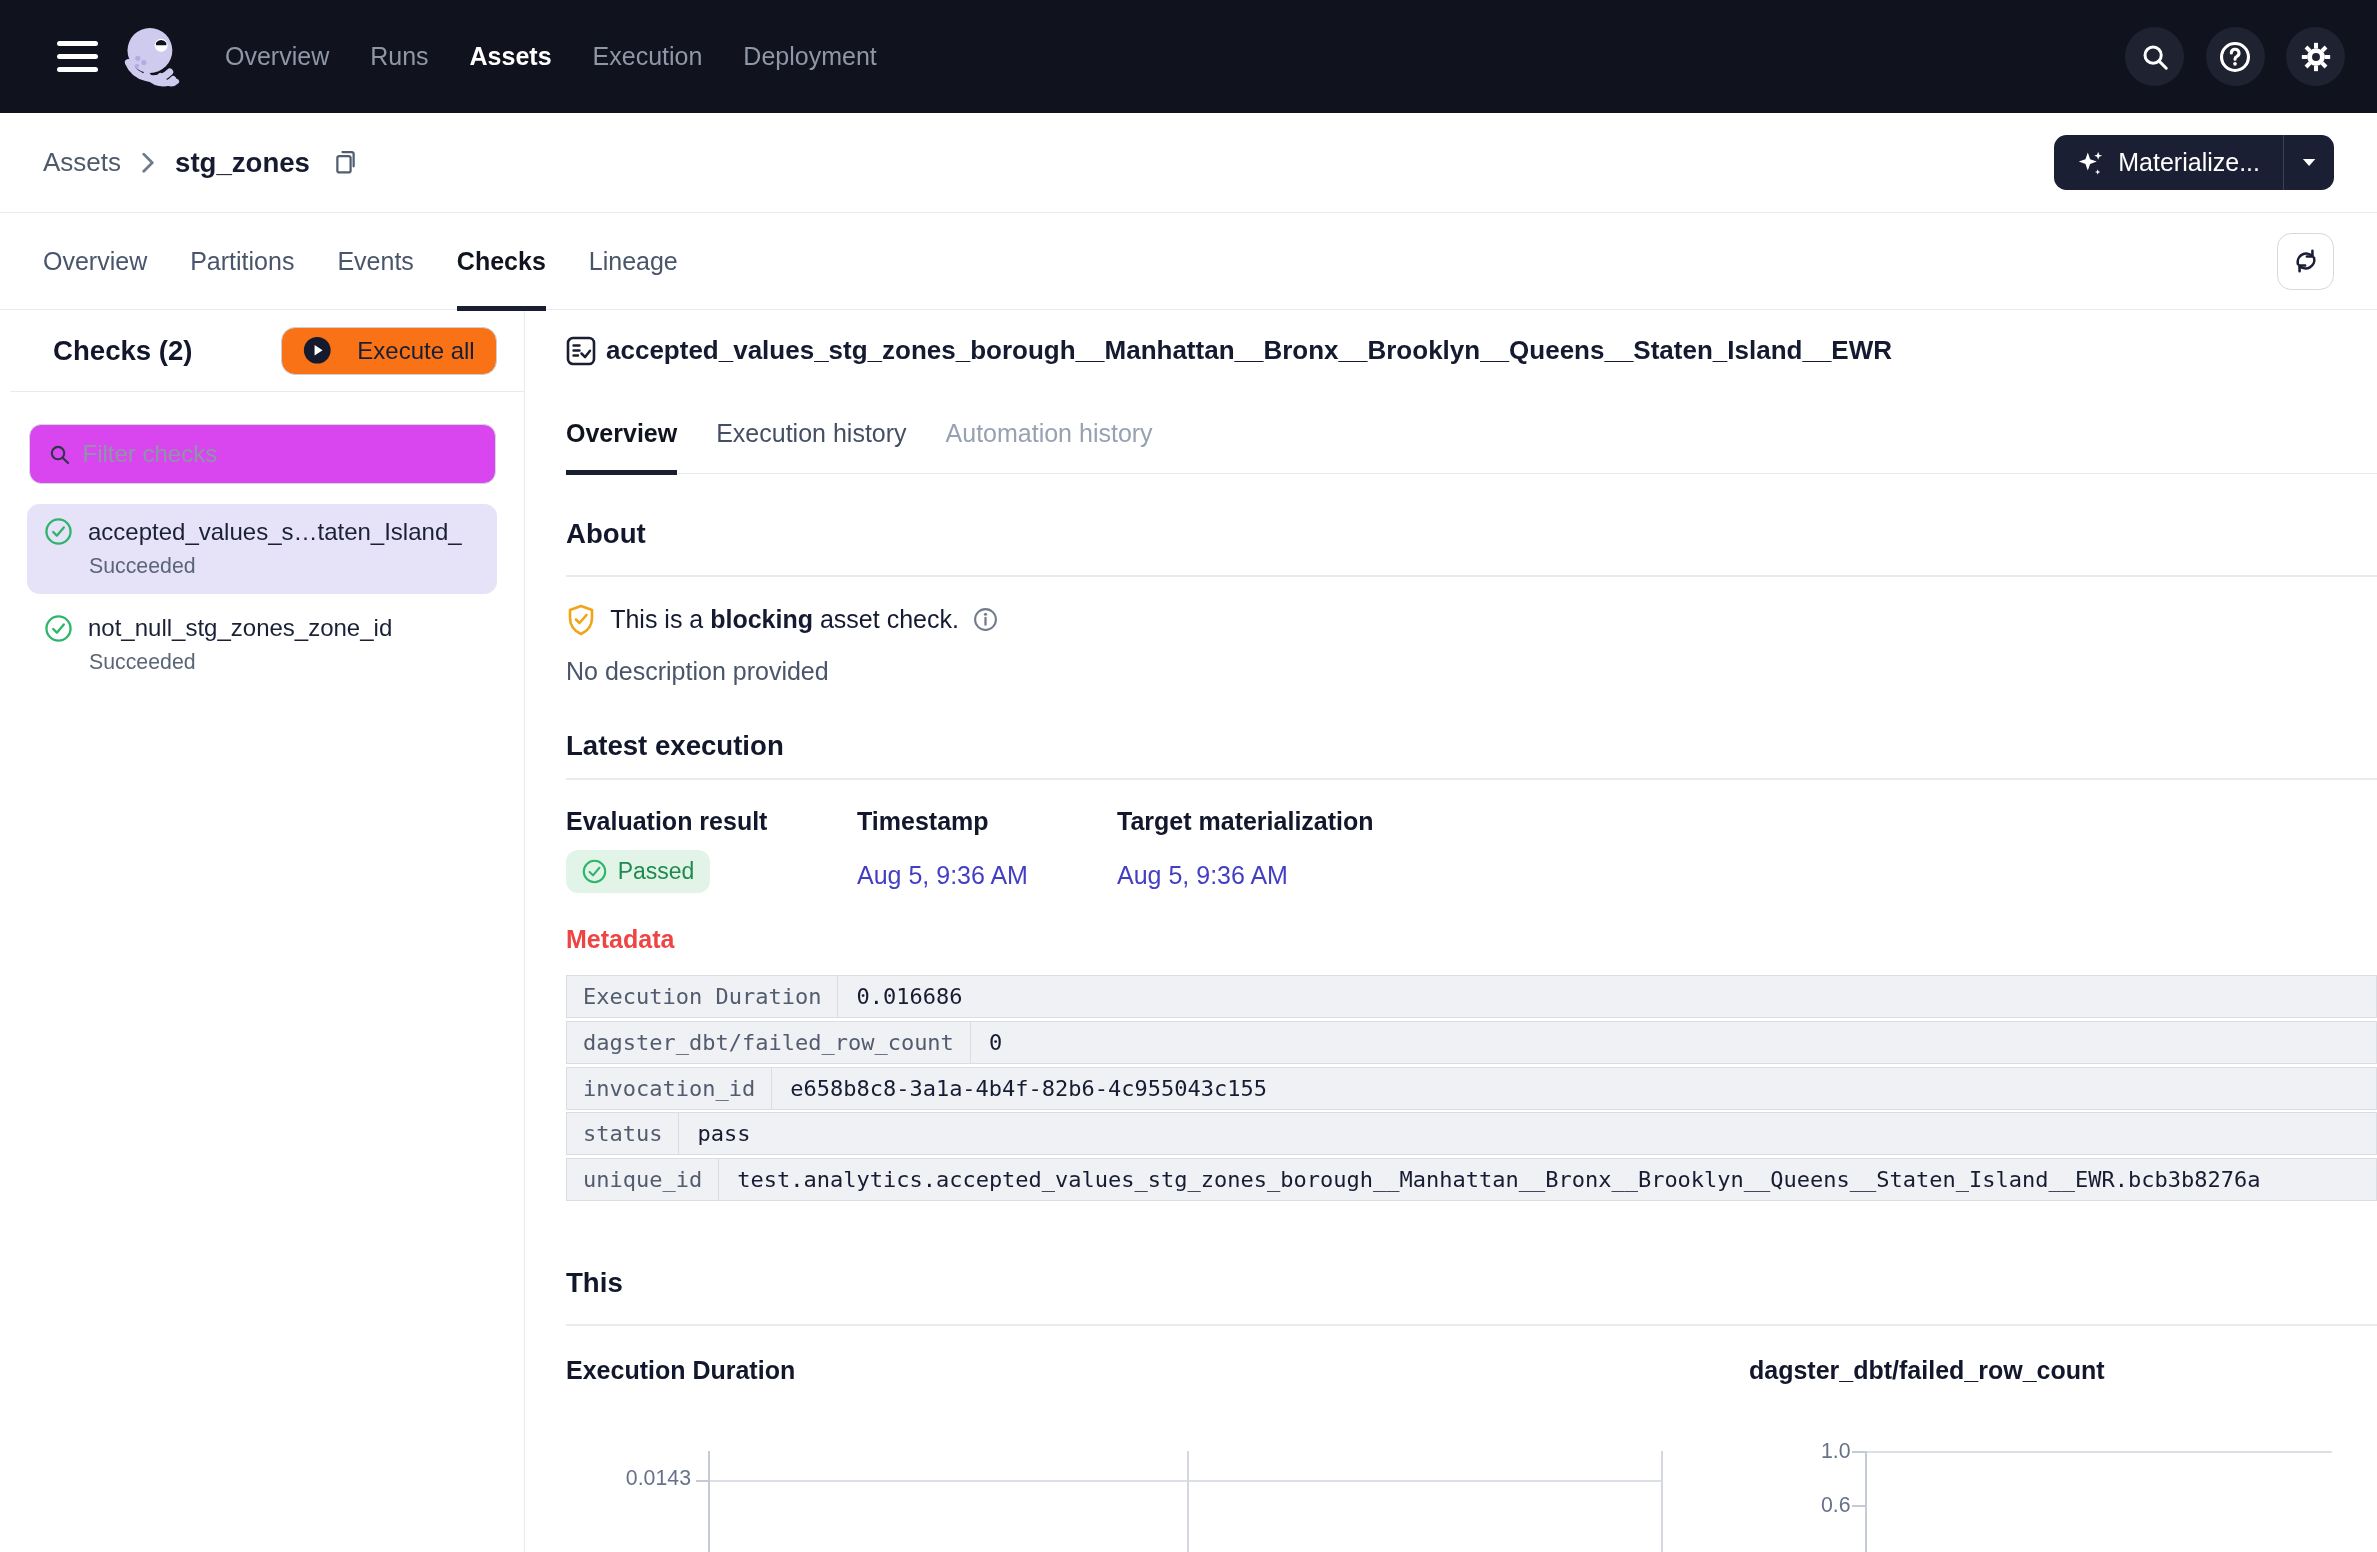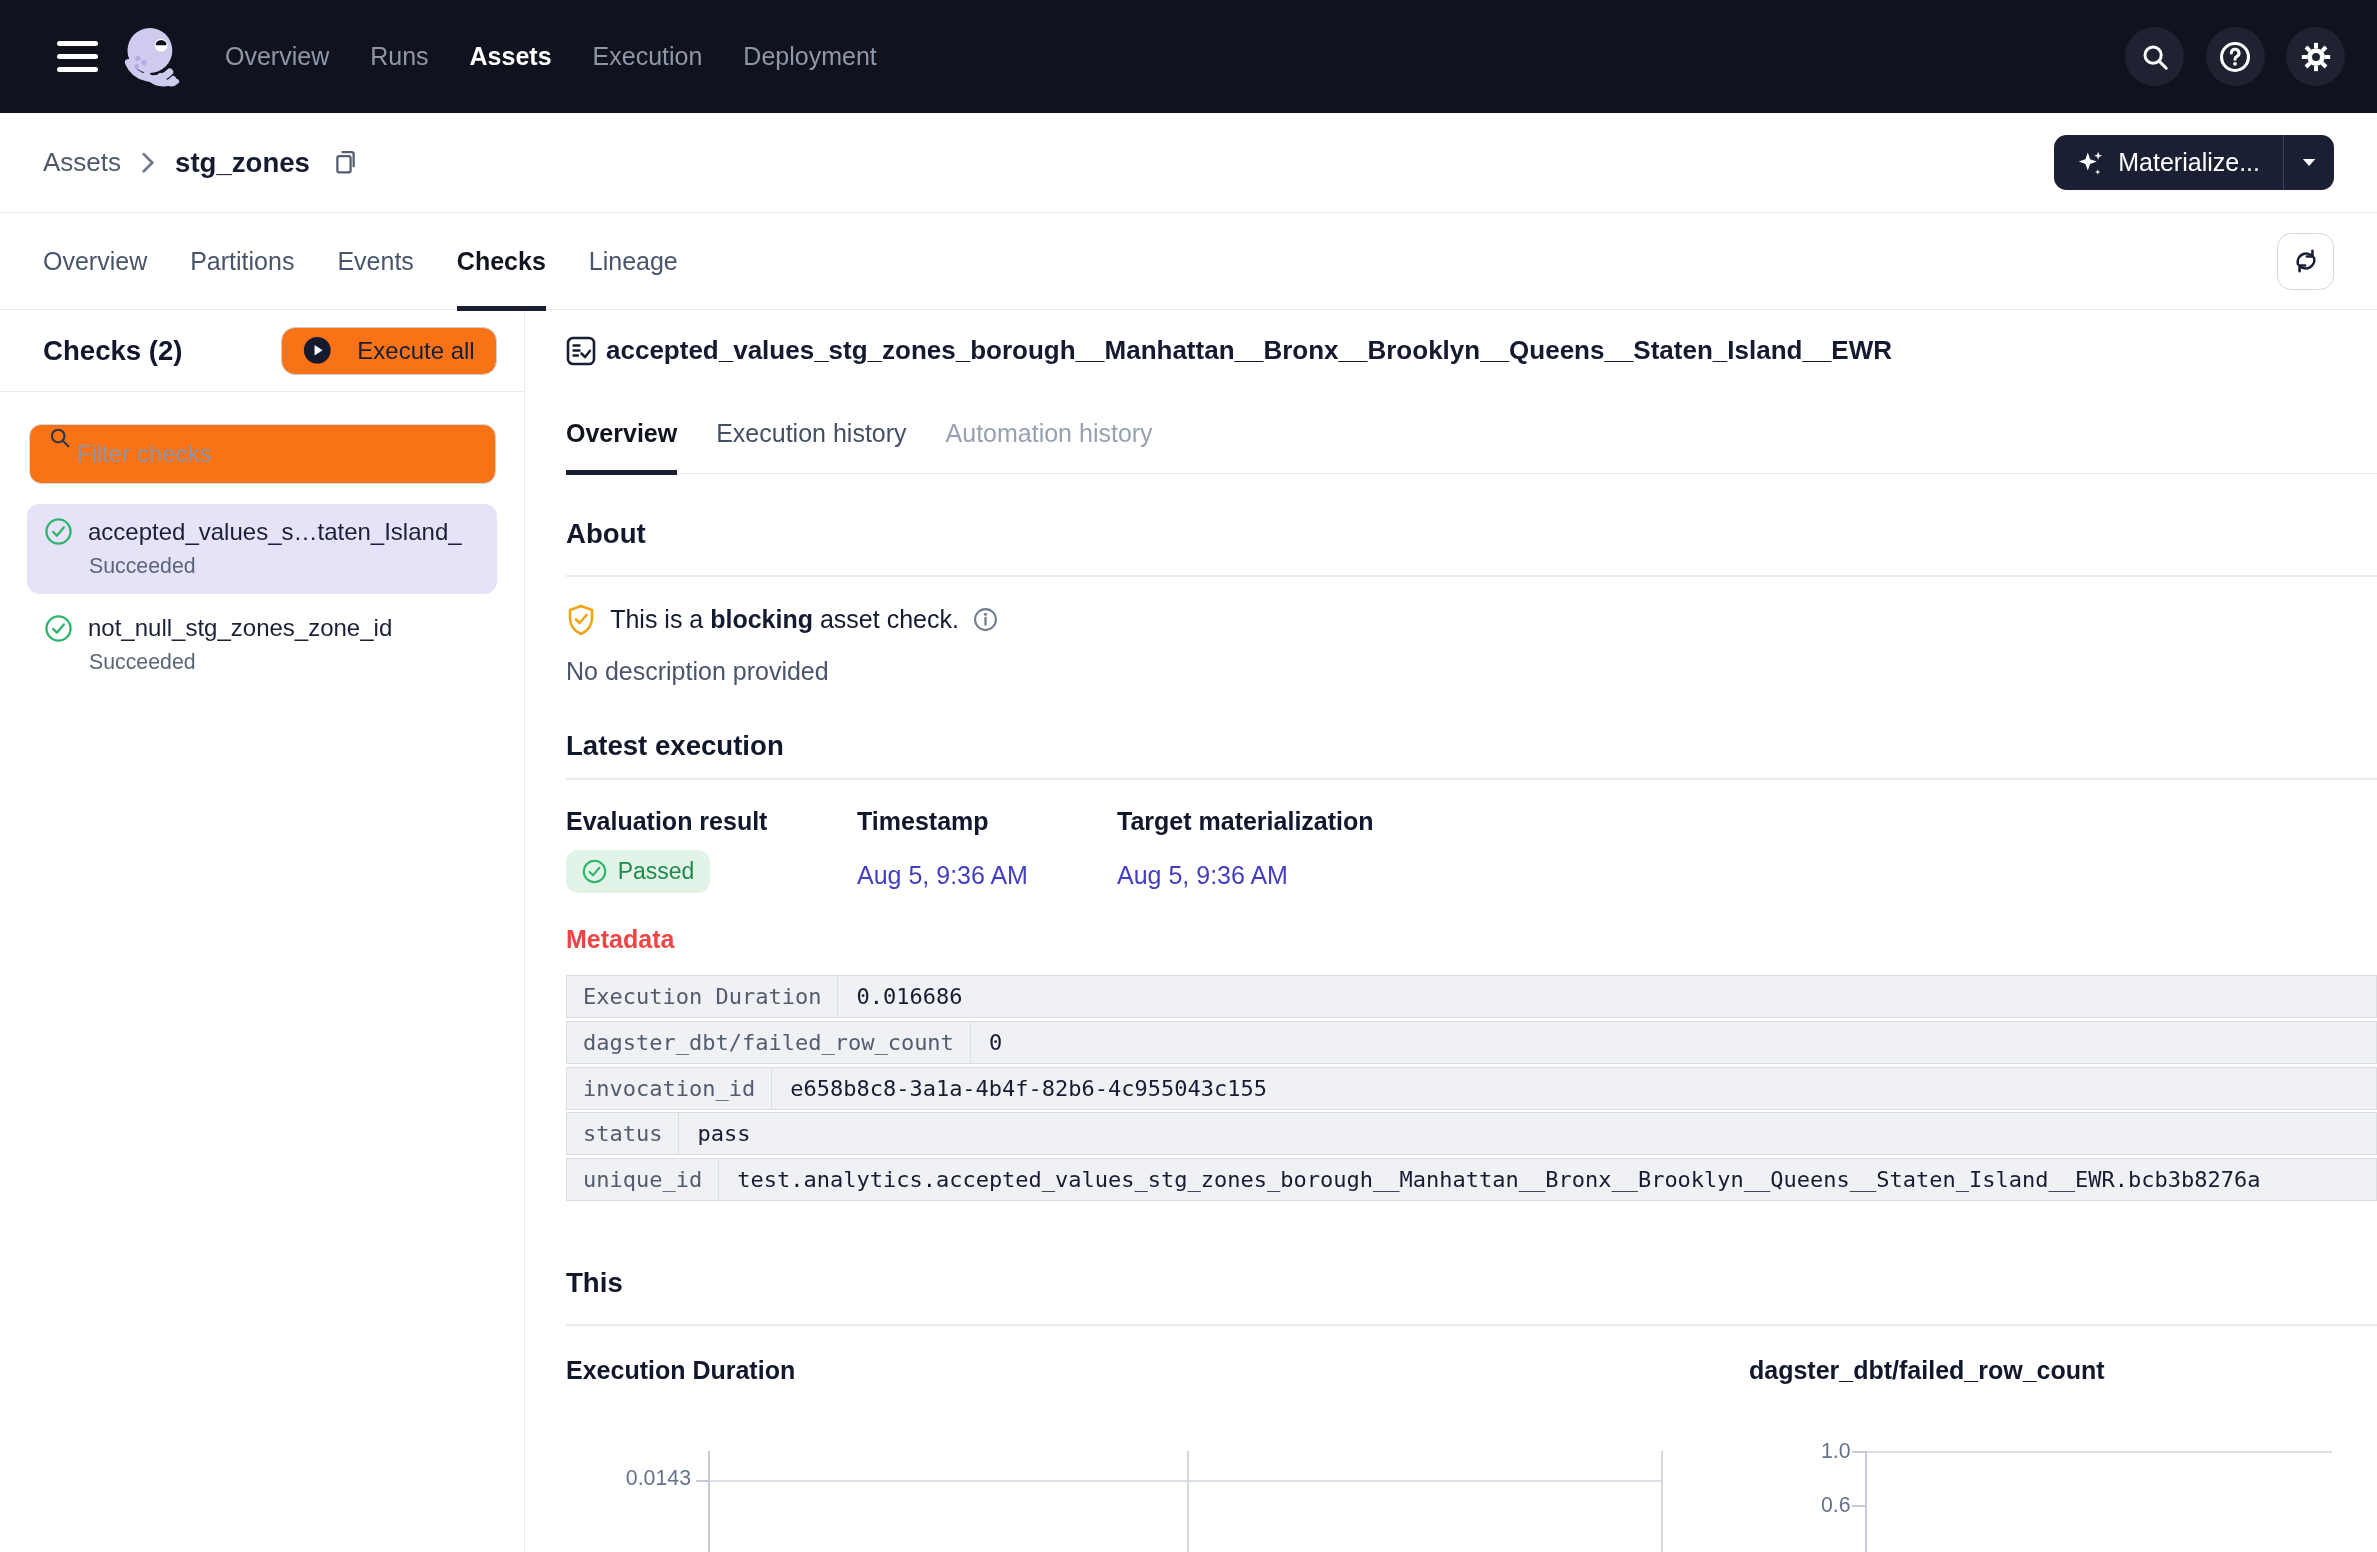--- a/index.html
+++ b/index.html
@@ -29,24 +29,24 @@
   .mat-caret { width:50px; display:flex; align-items:center; justify-content:center; }
   
   .asset-tabs-row { height:97px; display:flex; align-items:center; padding:0 43px; border-bottom:1.8px solid #E8EBEF; background:#fff; }
   .asset-tab { font-size:25px; color:#49556A; margin-right:43px; height:100%; display:flex; align-items:center; position:relative; cursor:pointer; }
   .asset-tab.active { color:#10141F; font-weight:700; }
   .asset-tab.active::after { content:""; position:absolute; left:0; right:0; bottom:-1.8px; height:5.3px; background:#1A1E33; }
   .refresh-btn { margin-left:auto; width:57px; height:57px; border:1.8px solid #D4D9E0; border-radius:14.2px; background:#fff; display:flex; align-items:center; justify-content:center; cursor:pointer; }
   
   .content { display:flex; height:1243px; }
   .left-panel { width:525px; border-right:1.8px solid #E8EBEF; display:flex; flex-direction:column; flex-shrink:0; }
-  .lp-header { height:82px; display:flex; align-items:center; padding:0 27px 0 43px; border-bottom:1.8px solid #E8EBEF; }
+  .lp-header { height:82px; display:flex; align-items:center; padding:0 27px 0 43px; border-bottom:1.8px solid #E8EBEF;margin-left:10px; }
   .lp-title { font-size:27.6px; font-weight:700; color:#12172B; }
   .execute-btn { margin-left:auto; display:flex; align-items:center; gap:26px; height:48px; padding:0 21.3px; border:1.8px solid #C9D0D9; border-radius:14.2px; font-size:24px; color:#1A1E33; background:#f97316; cursor:pointer; }
-  .filter-wrap { margin:32px 28.5px 20.4px 28.5px; height:60px; border:1.8px solid #D2D8DF; border-radius:12.4px; display:flex; padding:0 18px; gap:6px; background:#f97316; }
+  .filter-wrap { margin:32px 28.5px 20.4px 28.5px; height:60px; border:1.8px solid #D2D8DF; border-radius:12.4px; display:flex; align-items:center; padding:0 18px; gap:12px; background:#d946ef; }
   .filter-wrap input { border:none; outline:none; font-size:24px; color:#1A1E33; width:100%; font-family:"Liberation Sans",sans-serif; background:transparent; }
   .filter-wrap input::placeholder { color:#8C96A7; }
   .check-item { margin:0 27px; padding:13.3px 18px 15px 18px; border-radius:12.4px; cursor:pointer; }
   .check-item.selected { background:#E6E3F8; }
   .ci-row { display:flex; align-items:center; gap:16px; }
   .ci-name { font-size:24px; color:#1A2036; white-space:nowrap; overflow:hidden; flex:1; }
   .ci-status { font-size:21.3px; color:#5A6678; margin:8px 0 0 44px; }
   
   .main { flex:1; padding:25px 0 0 41px; overflow:hidden; }
   .check-title-row { display:flex; align-items:center; gap:10px; }

